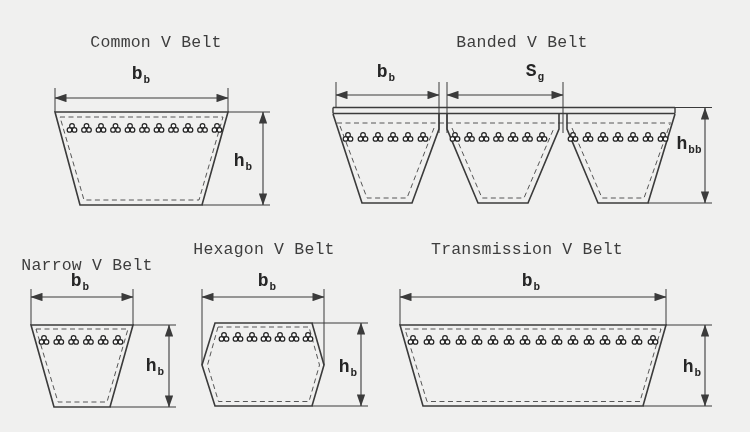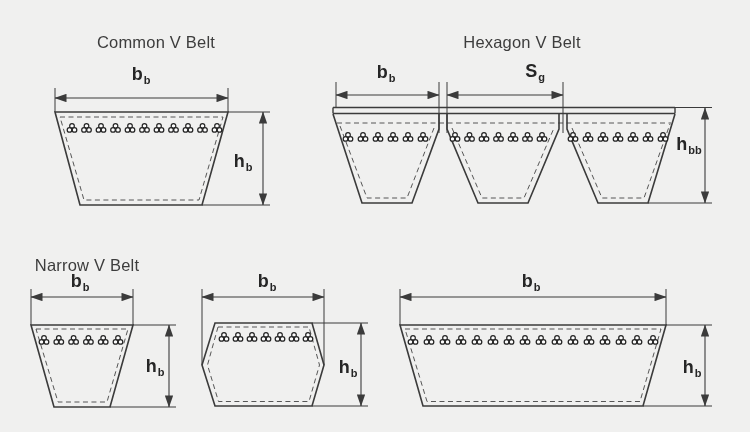--- a/index.html
+++ b/index.html
@@ -6,21 +6,21 @@
     --bg:#f0f0ef;
     --line:#3b3b3b;
     --text:#3d3d3d;
     --label:#262626;
   }
   html,body{margin:0;padding:0;}
   .canvas{
     position:relative;
     width:750px;height:432px;
     background:var(--bg);
-    font-family:Liberation Sans, sans-serif;
+    font-family:Liberation Mono, monospace;
     overflow:hidden;
   }
   .drawing{position:absolute;left:0;top:0;}
   .title{
     position:absolute;
     transform:translateX(-50%);
     font-size:16.5px;
     color:var(--text);
     white-space:nowrap;
     letter-spacing:.2px;
@@ -187,22 +187,24 @@
           <use href="#cord" xlink:href="#cord" x="621" y="340"></use>
           <use href="#cord" xlink:href="#cord" x="637" y="340"></use>
           <use href="#cord" xlink:href="#cord" x="653" y="340"></use>
         </g>
       <path class="ln ext" d="M666,325 H712 M643,406 H712"></path>
       <line class="ln dim" x1="705" y1="325" x2="705" y2="406" marker-start="url(#arr)" marker-end="url(#arr)"></line>
     </g>
   </svg>
 
   <div class="title" style="left:156px;top:33px">Common V Belt</div>
-  <div class="title" style="left:522px;top:33px">Hexagon V Belt</div>
+  <div class="title" style="left:522px;top:33px">Banded V Belt</div>
   <div class="title" style="left:87px;top:256px">Narrow V Belt</div>
+  <div class="title" style="left:264px;top:240px">Hexagon V Belt</div>
+  <div class="title" style="left:527px;top:240px">Transmission V Belt</div>
 
   <div class="dim-label" style="left:141px;top:74px"><span>b</span><span class="sub">b</span></div>
   <div class="dim-label" style="left:243px;top:161px"><span>h</span><span class="sub">b</span></div>
 
   <div class="dim-label" style="left:386px;top:72px"><span>b</span><span class="sub">b</span></div>
   <div class="dim-label" style="left:535px;top:71px"><span>S</span><span class="sub">g</span></div>
   <div class="dim-label" style="left:689px;top:144px"><span>h</span><span class="sub">bb</span></div>
 
   <div class="dim-label" style="left:80px;top:281px"><span>b</span><span class="sub">b</span></div>
   <div class="dim-label" style="left:155px;top:366px"><span>h</span><span class="sub">b</span></div>

